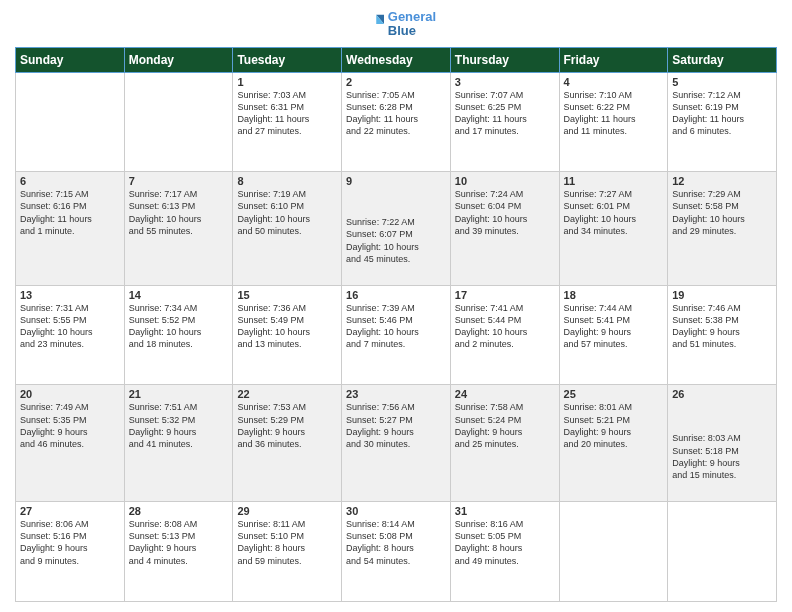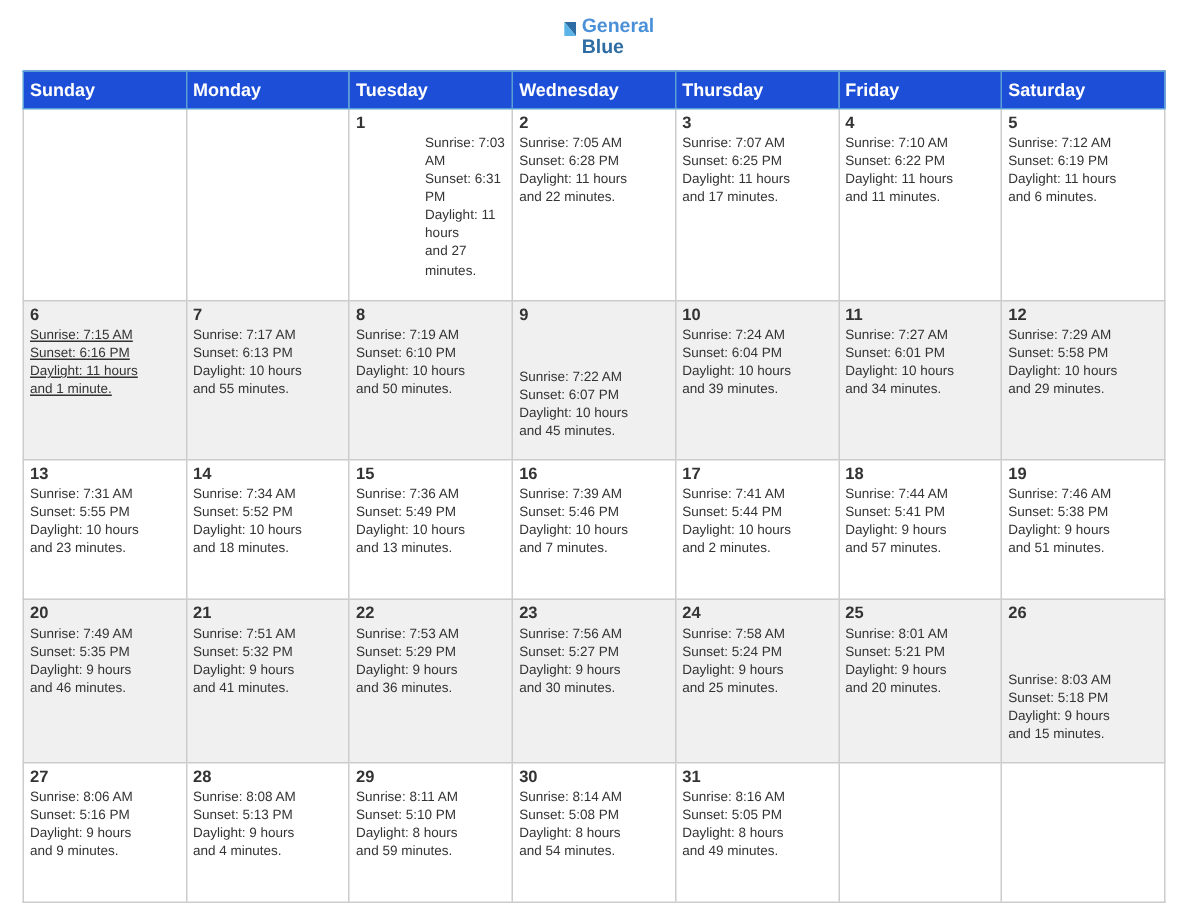--- a/index.html
+++ b/index.html
@@ -55,21 +55,21 @@
       color: #555;
       margin-top: 2px;
     }
     .calendar {
       flex: 1;
       border-collapse: collapse;
       width: 100%;
       table-layout: fixed;
     }
     .calendar th {
-      background: #1d4ed8;
+      background: #14532d;
       color: #fff;
       font-size: 12px;
       font-weight: bold;
       padding: 5px 4px;
       text-align: left;
       border: 1px solid #5a9fd4;
     }
     .calendar td {
       vertical-align: top;
       border: 1px solid #ccc;
@@ -130,21 +130,21 @@
           <th>Friday</th>
           <th>Saturday</th>
         </tr>
     </thead>
     <tbody id="calendar-body">
     <tr>
           <td class="empty-cell"></td>
           <td class="empty-cell"></td>
           <td>
             <span class="day-num">1</span>
-            <div class="cell-info" style="white-space: pre-line; margin-left: 46px;">Sunrise: 7:03 AM
+            <div class="cell-info" style="white-space: pre-line;">Sunrise: 7:03 AM
 Sunset: 6:31 PM
 Daylight: 11 hours
 and 27 minutes.</div>
           </td>
           <td>
             <span class="day-num">2</span>
             <div class="cell-info" style="white-space: pre-line;">Sunrise: 7:05 AM
 Sunset: 6:28 PM
 Daylight: 11 hours
 and 22 minutes.</div>
@@ -167,21 +167,21 @@
             <span class="day-num">5</span>
             <div class="cell-info" style="white-space: pre-line;">Sunrise: 7:12 AM
 Sunset: 6:19 PM
 Daylight: 11 hours
 and 6 minutes.</div>
           </td>
         </tr>
         <tr>
           <td>
             <span class="day-num">6</span>
-            <div class="cell-info" style="white-space: pre-line; text-decoration: underline;">Sunrise: 7:15 AM
+            <div class="cell-info" style="white-space: pre-line;">Sunrise: 7:15 AM
 Sunset: 6:16 PM
 Daylight: 11 hours
 and 1 minute.</div>
           </td>
           <td>
             <span class="day-num">7</span>
             <div class="cell-info" style="white-space: pre-line;">Sunrise: 7:17 AM
 Sunset: 6:13 PM
 Daylight: 10 hours
 and 55 minutes.</div>

